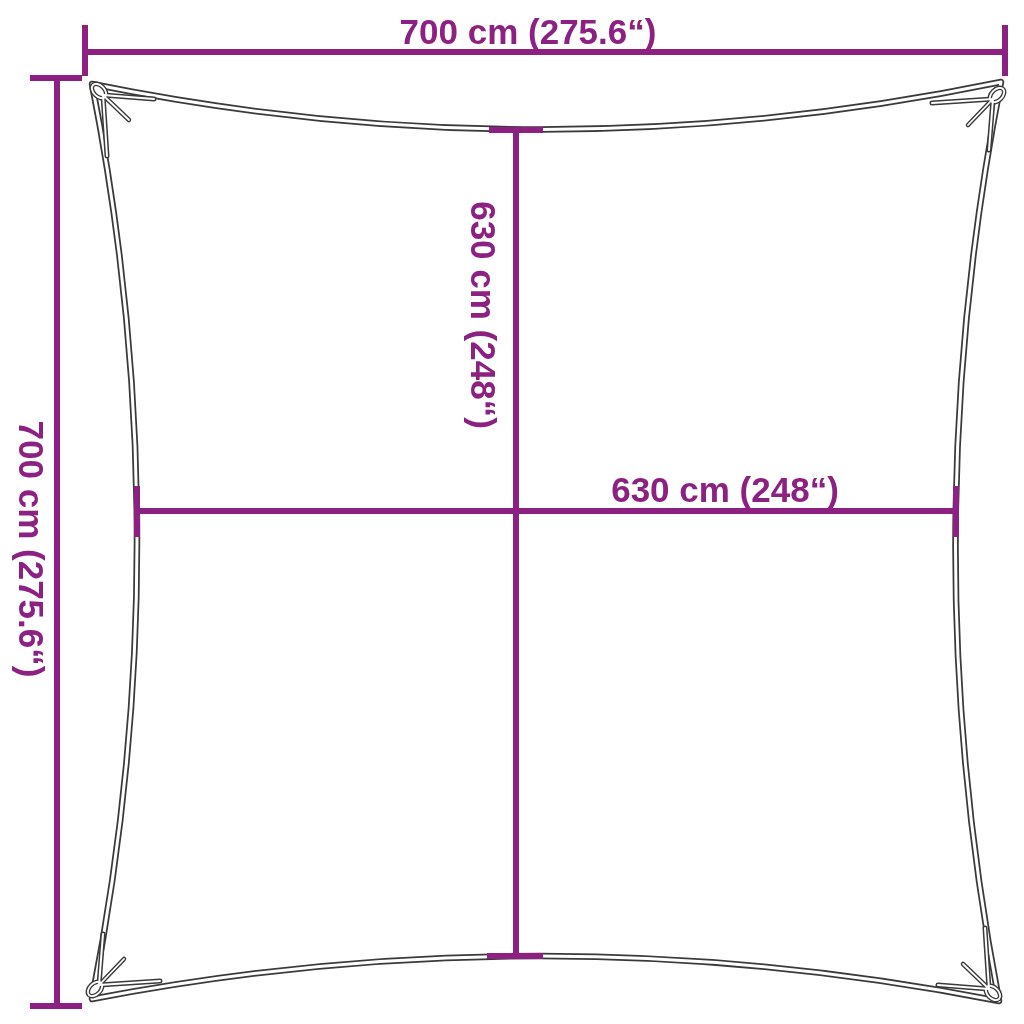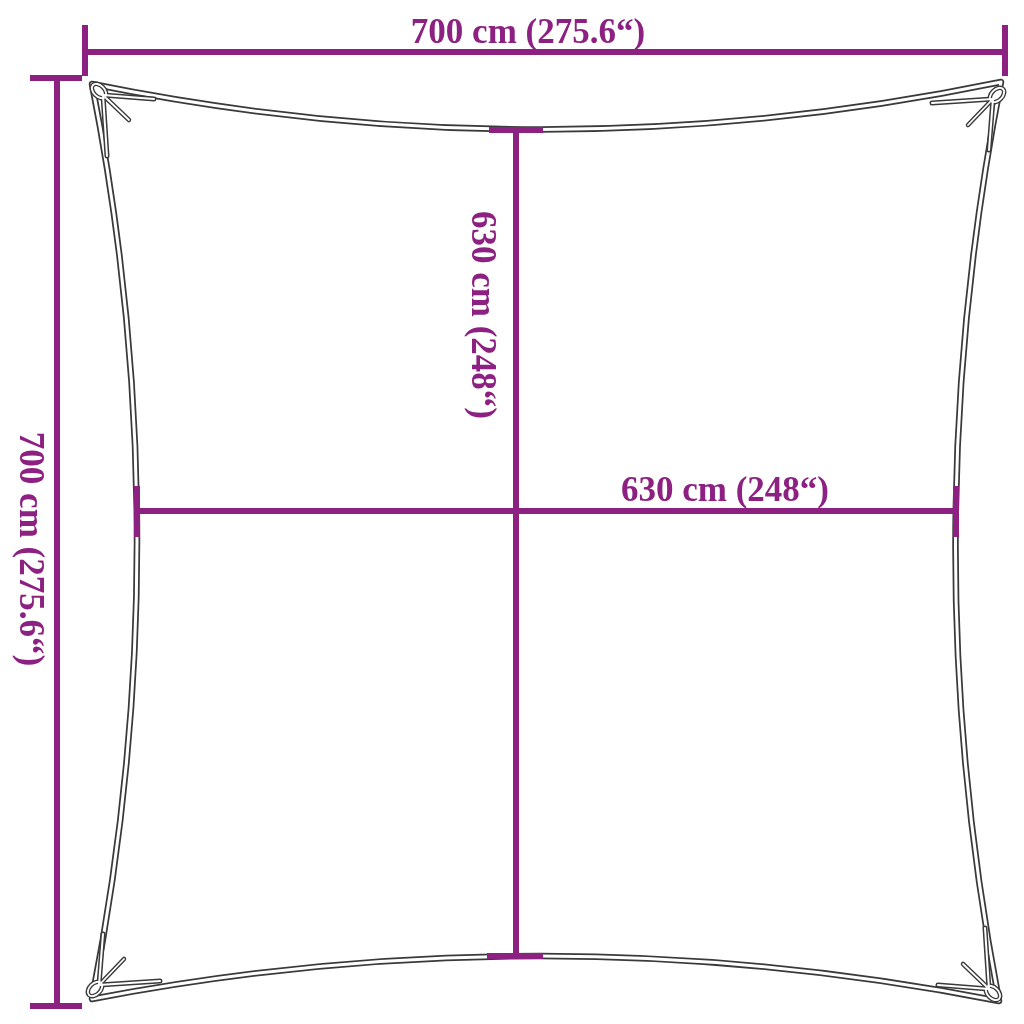--- a/index.html
+++ b/index.html
@@ -6,21 +6,21 @@
     --purple:#8c2181;
     --outline:#3a3a3a;
     --bg:#ffffff;
   }
   html,body{margin:0;padding:0;background:var(--bg);}
   .canvas{
     position:relative;
     width:1024px;height:1024px;
     background:var(--bg);
     overflow:hidden;
-    font-family:Liberation Serif, serif;
+    font-family:Liberation Sans, sans-serif;
   }
   .canvas svg{position:absolute;left:0;top:0;}
   .dim-label{
     position:absolute;
     color:var(--purple);
     font-weight:bold;
     font-size:35px;
     line-height:1;
     white-space:nowrap;
     transform:translate(-50%,-50%);

